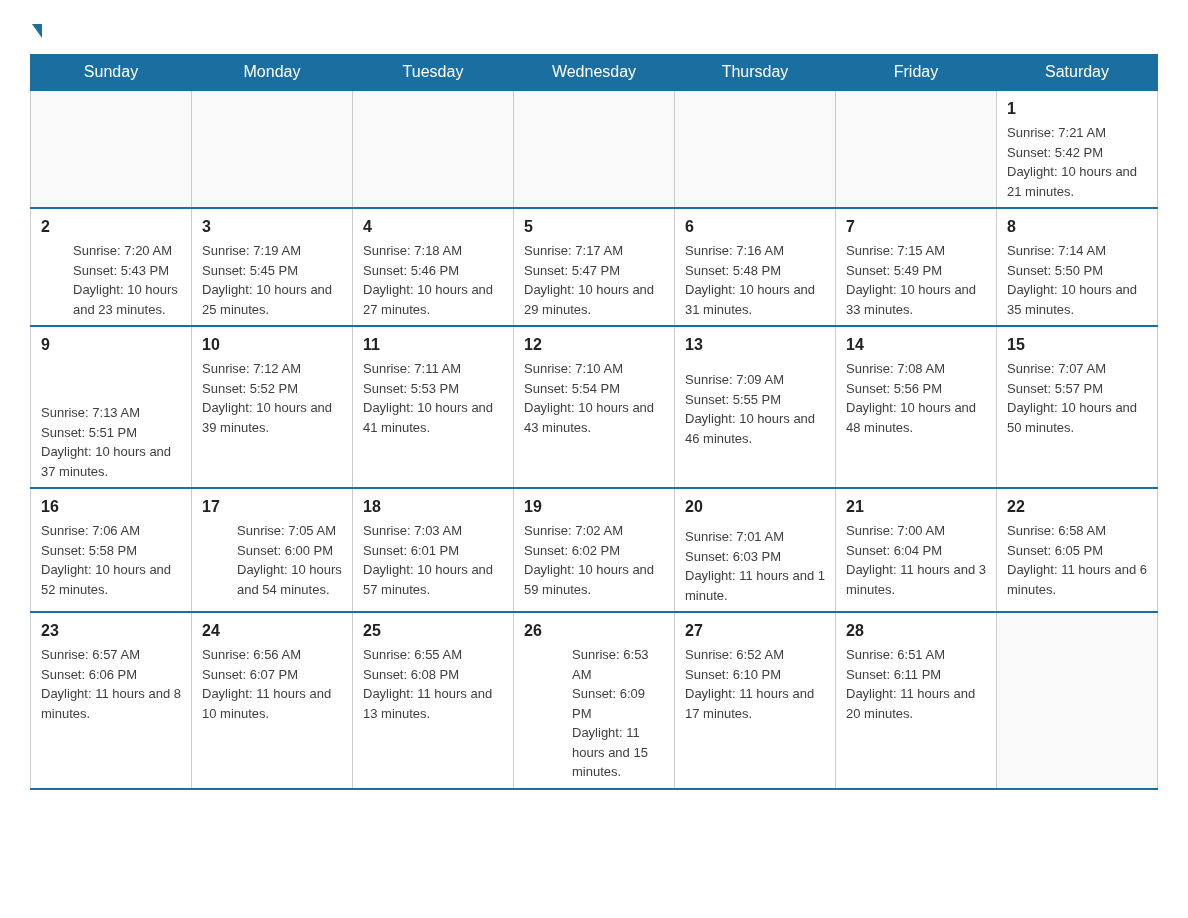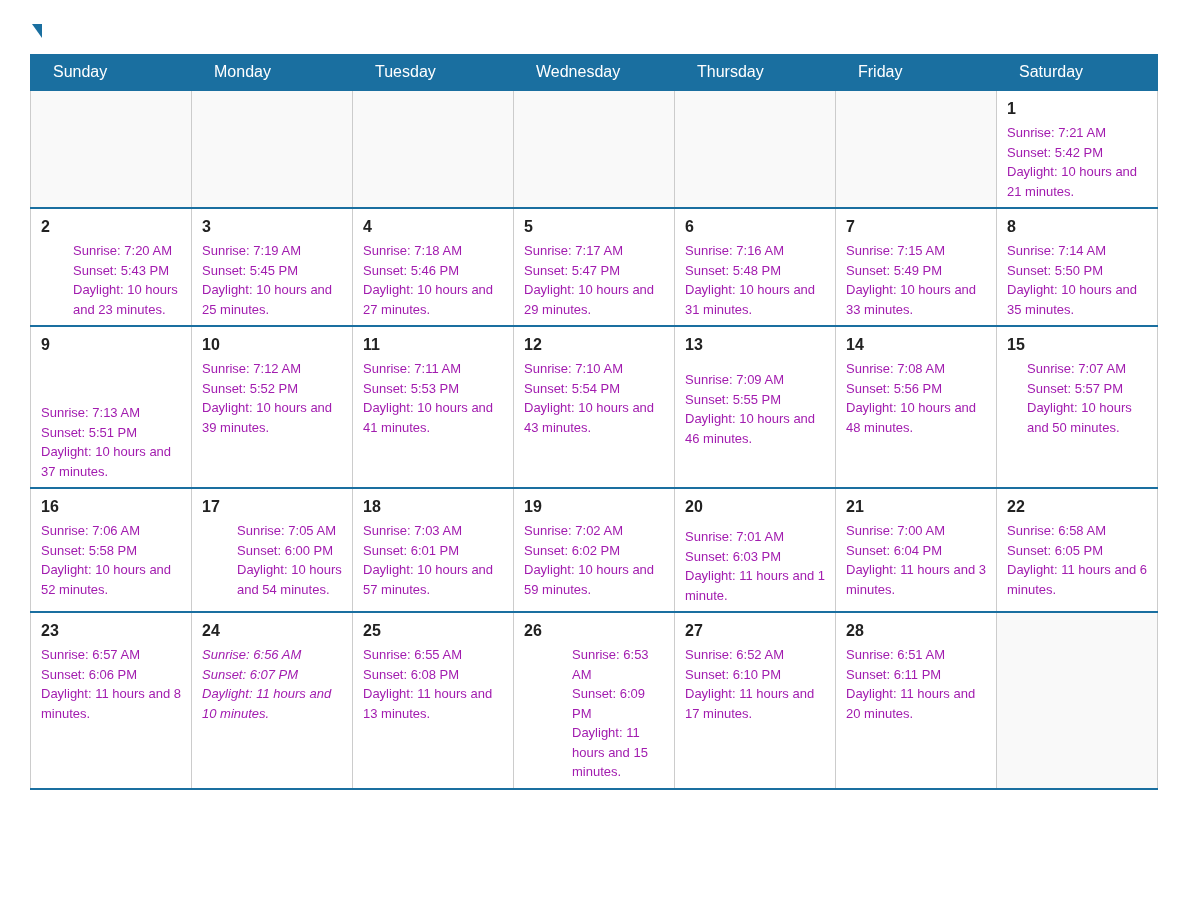--- a/index.html
+++ b/index.html
@@ -65,21 +65,21 @@
       width: 100%;
       border-collapse: collapse;
       border: 1px solid #999;
     }
     .calendar th {
       background-color: #1a6fa0;
       color: #fff;
       font-size: 16px;
       font-weight: normal;
       padding: 8px 22px;
-      text-align: left;
+      text-align: center;
       border: 1px solid #1a6fa0;
     }
     .calendar td {
       vertical-align: top;
       width: calc(100% / 7);
       min-height: 110px;
       padding: 6px 10px;
       border: 1px solid #ccc;
       font-size: 13px;
       line-height: 1.5;
@@ -88,21 +88,21 @@
       border-bottom: 2px solid #1a6fa0;
     }
     .day-number {
       font-size: 16px;
       font-weight: bold;
       color: #222;
       display: block;
       margin-bottom: 2px;
     }
     .day-info {
-      color: #a21caf;
+      color: #404040;
       font-size: 13px;
     }
     .empty-cell {
       background: #f9f9f9;
     }
     .last-row td {
       border-bottom: 1px solid #ccc;
     }
   </style>
 </head>
@@ -227,21 +227,21 @@
 Daylight: 10 hours and 46 minutes.</div>
         </td>
         <td>
           <span class="day-number">14</span>
           <div class="day-info" style="white-space: pre-line;">Sunrise: 7:08 AM
 Sunset: 5:56 PM
 Daylight: 10 hours and 48 minutes.</div>
         </td>
         <td>
           <span class="day-number">15</span>
-          <div class="day-info" style="white-space: pre-line; margin-left: 20px;">Sunrise: 7:07 AM
+          <div class="day-info" style="white-space: pre-line;">Sunrise: 7:07 AM
 Sunset: 5:57 PM
 Daylight: 10 hours and 50 minutes.</div>
         </td>
       </tr>
       <tr>
         <td>
           <span class="day-number">16</span>
           <div class="day-info" style="white-space: pre-line;">Sunrise: 7:06 AM
 Sunset: 5:58 PM
 Daylight: 10 hours and 52 minutes.</div>
@@ -285,21 +285,21 @@
       </tr>
       <tr class="last-row">
         <td>
           <span class="day-number">23</span>
           <div class="day-info" style="white-space: pre-line;">Sunrise: 6:57 AM
 Sunset: 6:06 PM
 Daylight: 11 hours and 8 minutes.</div>
         </td>
         <td>
           <span class="day-number">24</span>
-          <div class="day-info" style="white-space: pre-line; font-style: italic;">Sunrise: 6:56 AM
+          <div class="day-info" style="white-space: pre-line;">Sunrise: 6:56 AM
 Sunset: 6:07 PM
 Daylight: 11 hours and 10 minutes.</div>
         </td>
         <td>
           <span class="day-number">25</span>
           <div class="day-info" style="white-space: pre-line;">Sunrise: 6:55 AM
 Sunset: 6:08 PM
 Daylight: 11 hours and 13 minutes.</div>
         </td>
         <td>

